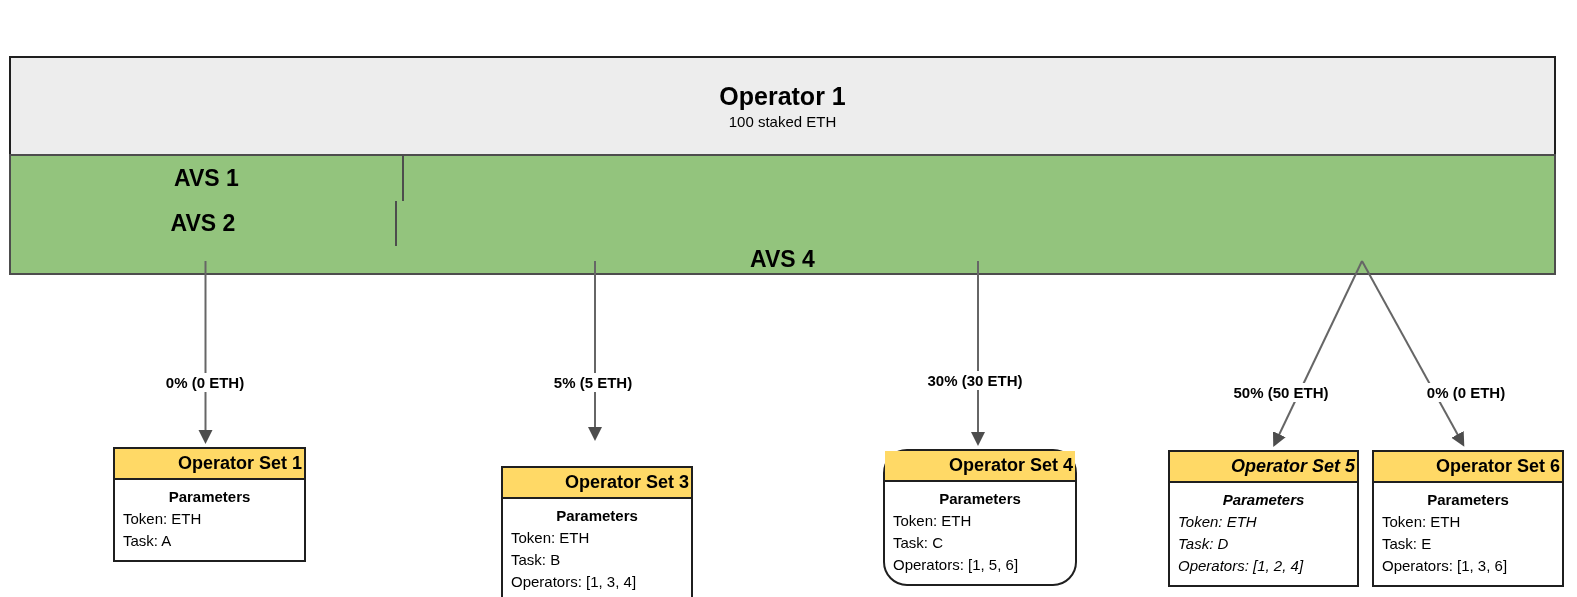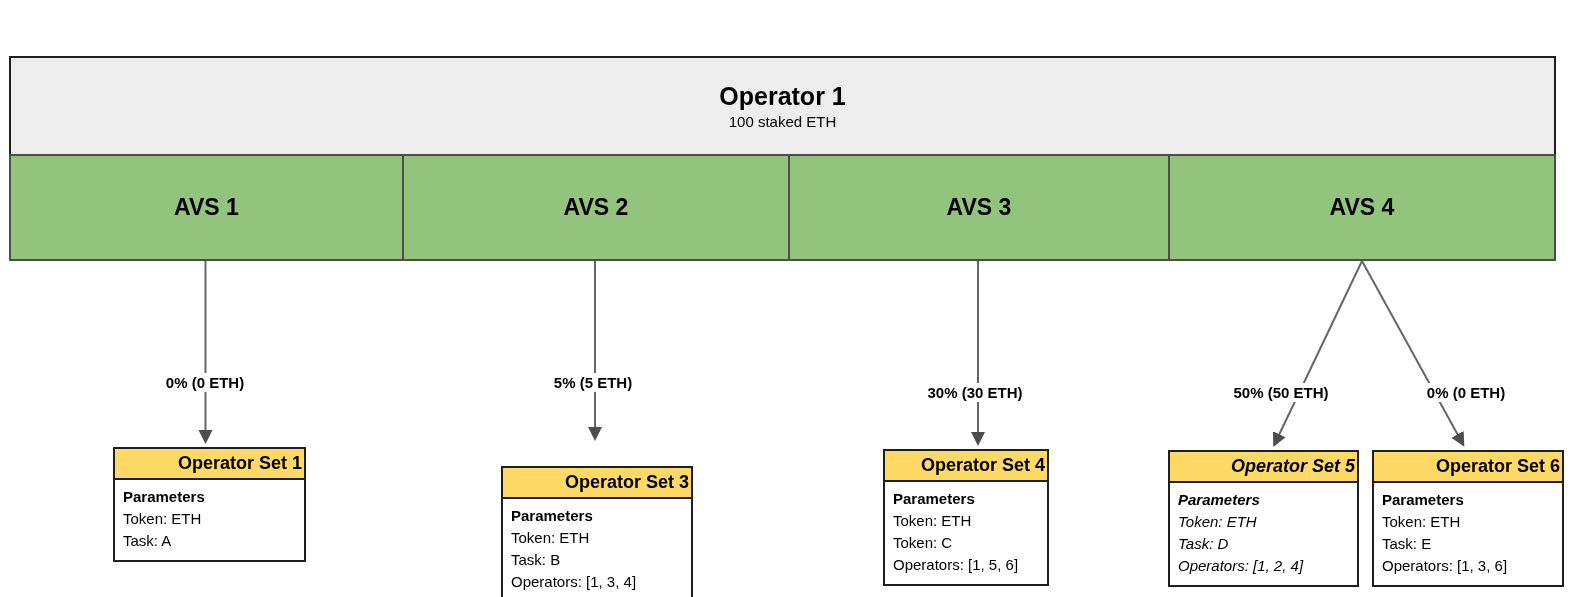--- a/index.html
+++ b/index.html
@@ -33,24 +33,25 @@
     align-items: center;
     justify-content: center;
   }
   .operator-title { font-size: 25px; font-weight: bold; line-height: 1.25; }
   .operator-subtitle { font-size: 15px; line-height: 1.3; }
 
   
   .avs-bar {
     position: absolute;
     left: 9px; top: 115px;
-    width: 1547px; height: 107px;
+    width: 1547px; height: 121px;
     background: var(--avs-green);
     border: 2px solid #4d4d4d;
     display: flex;
+    flex-direction: column;
   }
   .avs-cell {
     display: flex;
     align-items: center;
     justify-content: center;
     font-size: 23px;
     font-weight: bold;
     height: 100%;
   }
   .avs-cell.sep { border-right: 2px solid #4d4d4d; }
@@ -92,48 +93,47 @@
     font-size: 18px;
     font-weight: bold;
     padding: 4px 2px;
   }
   .opset-body {
     padding: 6px 8px 8px 8px;
     font-size: 15px;
     line-height: 22px;
     white-space: nowrap;
   }
-  .opset-body .params-heading { font-weight: bold; }
+  .opset-body .params-heading { font-weight: bold; text-align: center; }
 
   .opset-1 { left: 113px;  top: 408px; width: 193px; }
   .opset-3 { left: 501px;  top: 427px; width: 192px; }
-  .opset-4 { left: 883px;  top: 410px; width: 166px; }
+  .opset-4 { left: 883px;  top: 410px; width: 194px; border-radius: 24px; }
   .opset-5 { left: 1168px; top: 411px; width: 191px; font-style: italic; }
   .opset-6 { left: 1372px; top: 411px; width: 192px; }
 
   .label-1 { left: 205px;  top: 334px; }
   .label-2 { left: 593px;  top: 334px; }
-  .label-3 { left: 975px;  top: 344px; text-align: center; }
+  .label-3 { left: 975px;  top: 332px; text-align: center; }
   .label-4 { left: 1281px; top: 344px; }
   .label-5 { left: 1466px; top: 344px; }
 </style>
 </head>
 <body>
 
 <div class="canvas">
 
   <div class="operator-box">
     <div class="operator-title">Operator 1</div>
     <div class="operator-subtitle">100 staked ETH</div>
   </div>
 
   <div class="avs-bar">
     <div class="avs-cell avs-1 sep">AVS 1</div>
     <div class="avs-cell avs-2 sep">AVS 2</div>
-    <div class="avs-cell avs-3 sep">AVS 3</div>
     <div class="avs-cell avs-4">AVS 4</div>
   </div>
 
   <svg class="connectors" viewBox="0 0 1577 597" xmlns="http://www.w3.org/2000/svg">
     <defs>
       <marker id="arrowhead" markerUnits="userSpaceOnUse" markerWidth="16" markerHeight="16" refX="3" refY="7" orient="auto">
         <path d="M0,0 L14,7 L0,14 Z" fill="#4d4d4d"></path>
       </marker>
     </defs>
     <line x1="205.5" y1="222" x2="205.5" y2="394" marker-end="url(#arrowhead)"></line>
@@ -166,21 +166,21 @@
       <div>Task: B</div>
       <div>Operators: [1, 3, 4]</div>
     </div>
   </div>
 
   <div class="opset opset-4">
     <div class="opset-header">Operator Set 4</div>
     <div class="opset-body">
       <div class="params-heading">Parameters</div>
       <div>Token: ETH</div>
-      <div>Token: C</div>
+      <div>Task: C</div>
       <div>Operators: [1, 5, 6]</div>
     </div>
   </div>
 
   <div class="opset opset-5">
     <div class="opset-header">Operator Set 5</div>
     <div class="opset-body">
       <div class="params-heading">Parameters</div>
       <div>Token: ETH</div>
       <div>Task: D</div>

